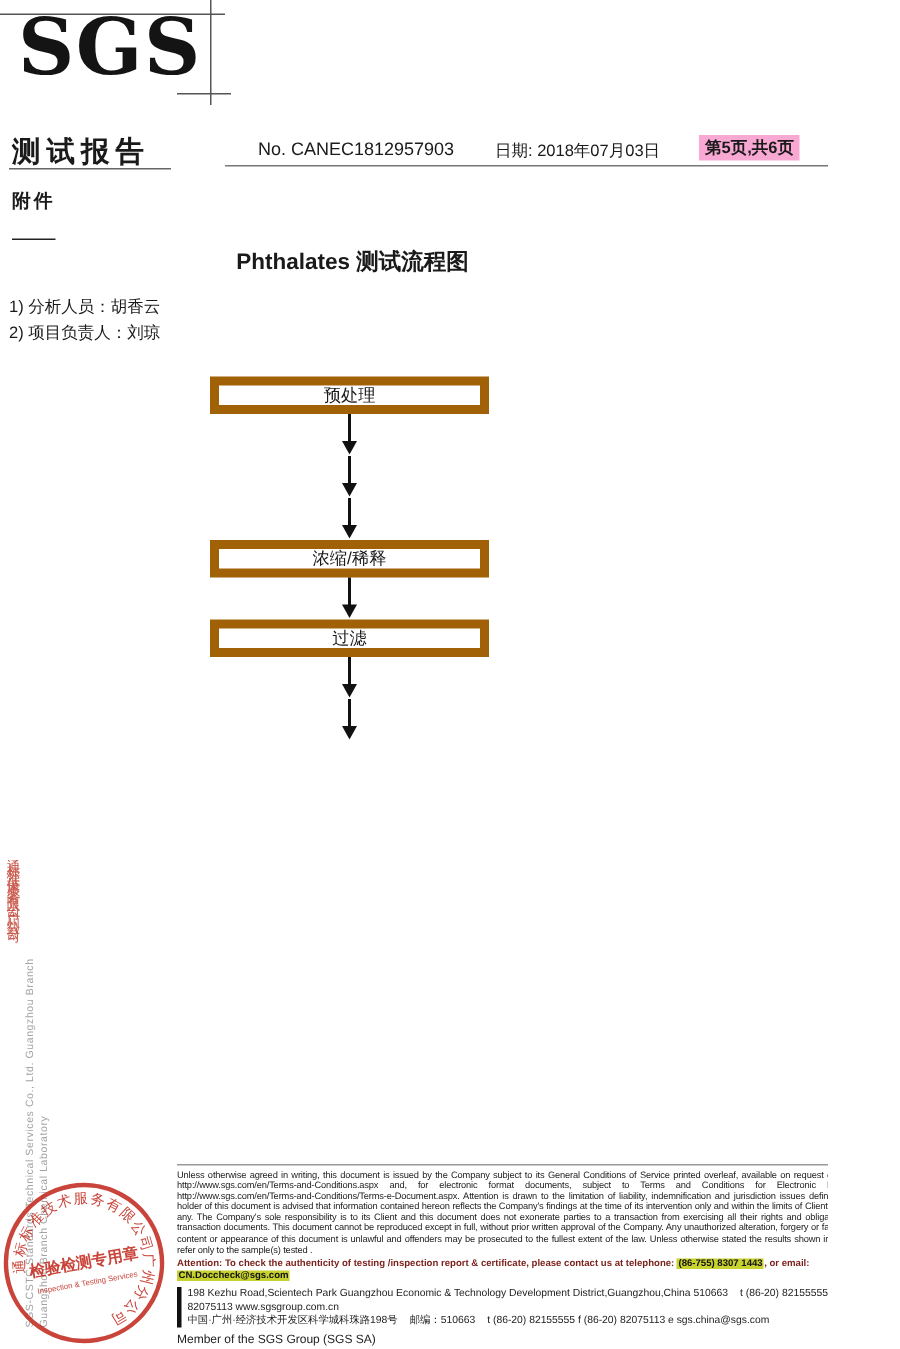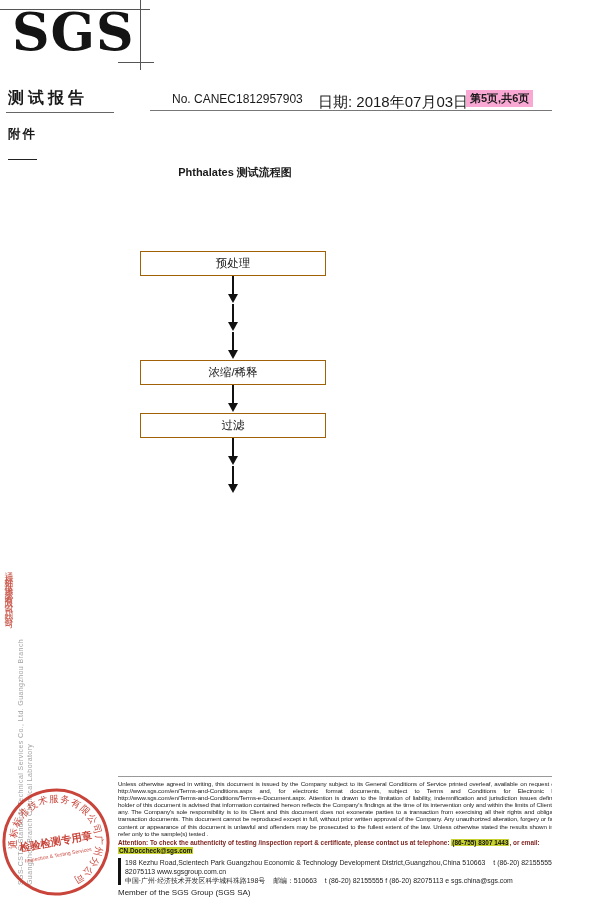--- a/index.html
+++ b/index.html
@@ -9,40 +9,40 @@
   }
   
   .logo {
     position:absolute; top:2px; left:12px; font-family:"DejaVu Serif", serif;
     font-weight:bold; font-size:52px; letter-spacing:1px; color:#141414; line-height:60px;
   }
   .crop-h1 { position:absolute; top:9px;  left:0;    width:150px; height:1px; background:#555; }
   .crop-v  { position:absolute; top:0;    left:140px; width:1px;  height:70px; background:#555; }
   .crop-h2 { position:absolute; top:62px; left:118px; width:36px; height:1px; background:#555; }
 
-  .report-title { position:absolute; left:8px; top:88px; font-size:16px; font-weight:bold; letter-spacing:4px; }
+  .report-title { position:absolute; left:8px; top:88px; font-size:19px; font-weight:bold; letter-spacing:4px; }
   .title-underline { position:absolute; left:6px; top:112px; width:108px; height:1px; background:#666; }
   .header-rule { position:absolute; left:150px; top:110px; width:445px; height:1px; background:#777; }
   .report-no { position:absolute; left:172px; top:92px; font-size:12px; }
-  .report-date { position:absolute; left:318px; top:93px; font-size:15px; }
+  .report-date { position:absolute; left:330px; top:93px; font-size:11px; }
   .page-info { position:absolute; left:466px; top:90px; font-size:11px; font-weight:bold;
                background:#f9a8d4; padding:1px 4px; }
 
   .attachment { position:absolute; left:8px; top:126px; font-size:12.5px; font-weight:bold;
                 border-bottom:1px solid #222; padding-bottom:16px; letter-spacing:2px; }
 
   .doc-title { position:absolute; left:0; top:165px; width:470px; text-align:center;
-               font-size:11px; font-weight:bold; }
+               font-size:15px; font-weight:bold; }
 
   .notes { position:absolute; left:6px; top:197px; font-size:11px; line-height:17px; }
 
   
   .flowchart { position:absolute; left:140px; top:251px; width:186px;
                display:flex; flex-direction:column; align-items:center; }
-  .flow-box { width:100%; box-sizing:border-box; border:1px solid #a16207; height:25px;
+  .flow-box { width:100%; box-sizing:border-box; border:6px solid #a16207; height:25px;
               display:flex; align-items:center; justify-content:center; font-size:11.5px;
               background:#fff; }
   .flow-arrow { position:relative; width:12px; height:28px; }
   .flow-arrow::before { content:""; position:absolute; left:5px; top:0; width:2px; height:19px; background:#111; }
   .flow-arrow::after  { content:""; position:absolute; left:1px; top:18px; width:0; height:0;
                         border-left:5px solid transparent; border-right:5px solid transparent;
                         border-top:9px solid #111; }
 
   
   .side-strip { position:absolute; left:2px; top:565px; height:320px; display:flex; gap:2px; }
@@ -80,20 +80,24 @@
   <div class="report-title">测试报告</div>
   <div class="title-underline"></div>
   <div class="header-rule"></div>
   <div class="report-no">No. CANEC1812957903</div>
   <div class="report-date">日期: 2018年07月03日</div>
   <div class="page-info">第5页,共6页</div>
 
   <div class="attachment">附件</div>
   <div class="doc-title">Phthalates 测试流程图</div>
 
+  <div class="notes">
+    <div>1) 分析人员：胡香云</div>
+    <div>2) 项目负责人：刘琼</div>
+  </div>
 
   <div class="flowchart">
     <div class="flow-box">预处理</div>
     <div class="flow-arrow"></div>
     <div class="flow-arrow"></div>
     <div class="flow-arrow"></div>
     <div class="flow-box">浓缩/稀释</div>
     <div class="flow-arrow"></div>
     <div class="flow-box">过滤</div>
     <div class="flow-arrow"></div>

